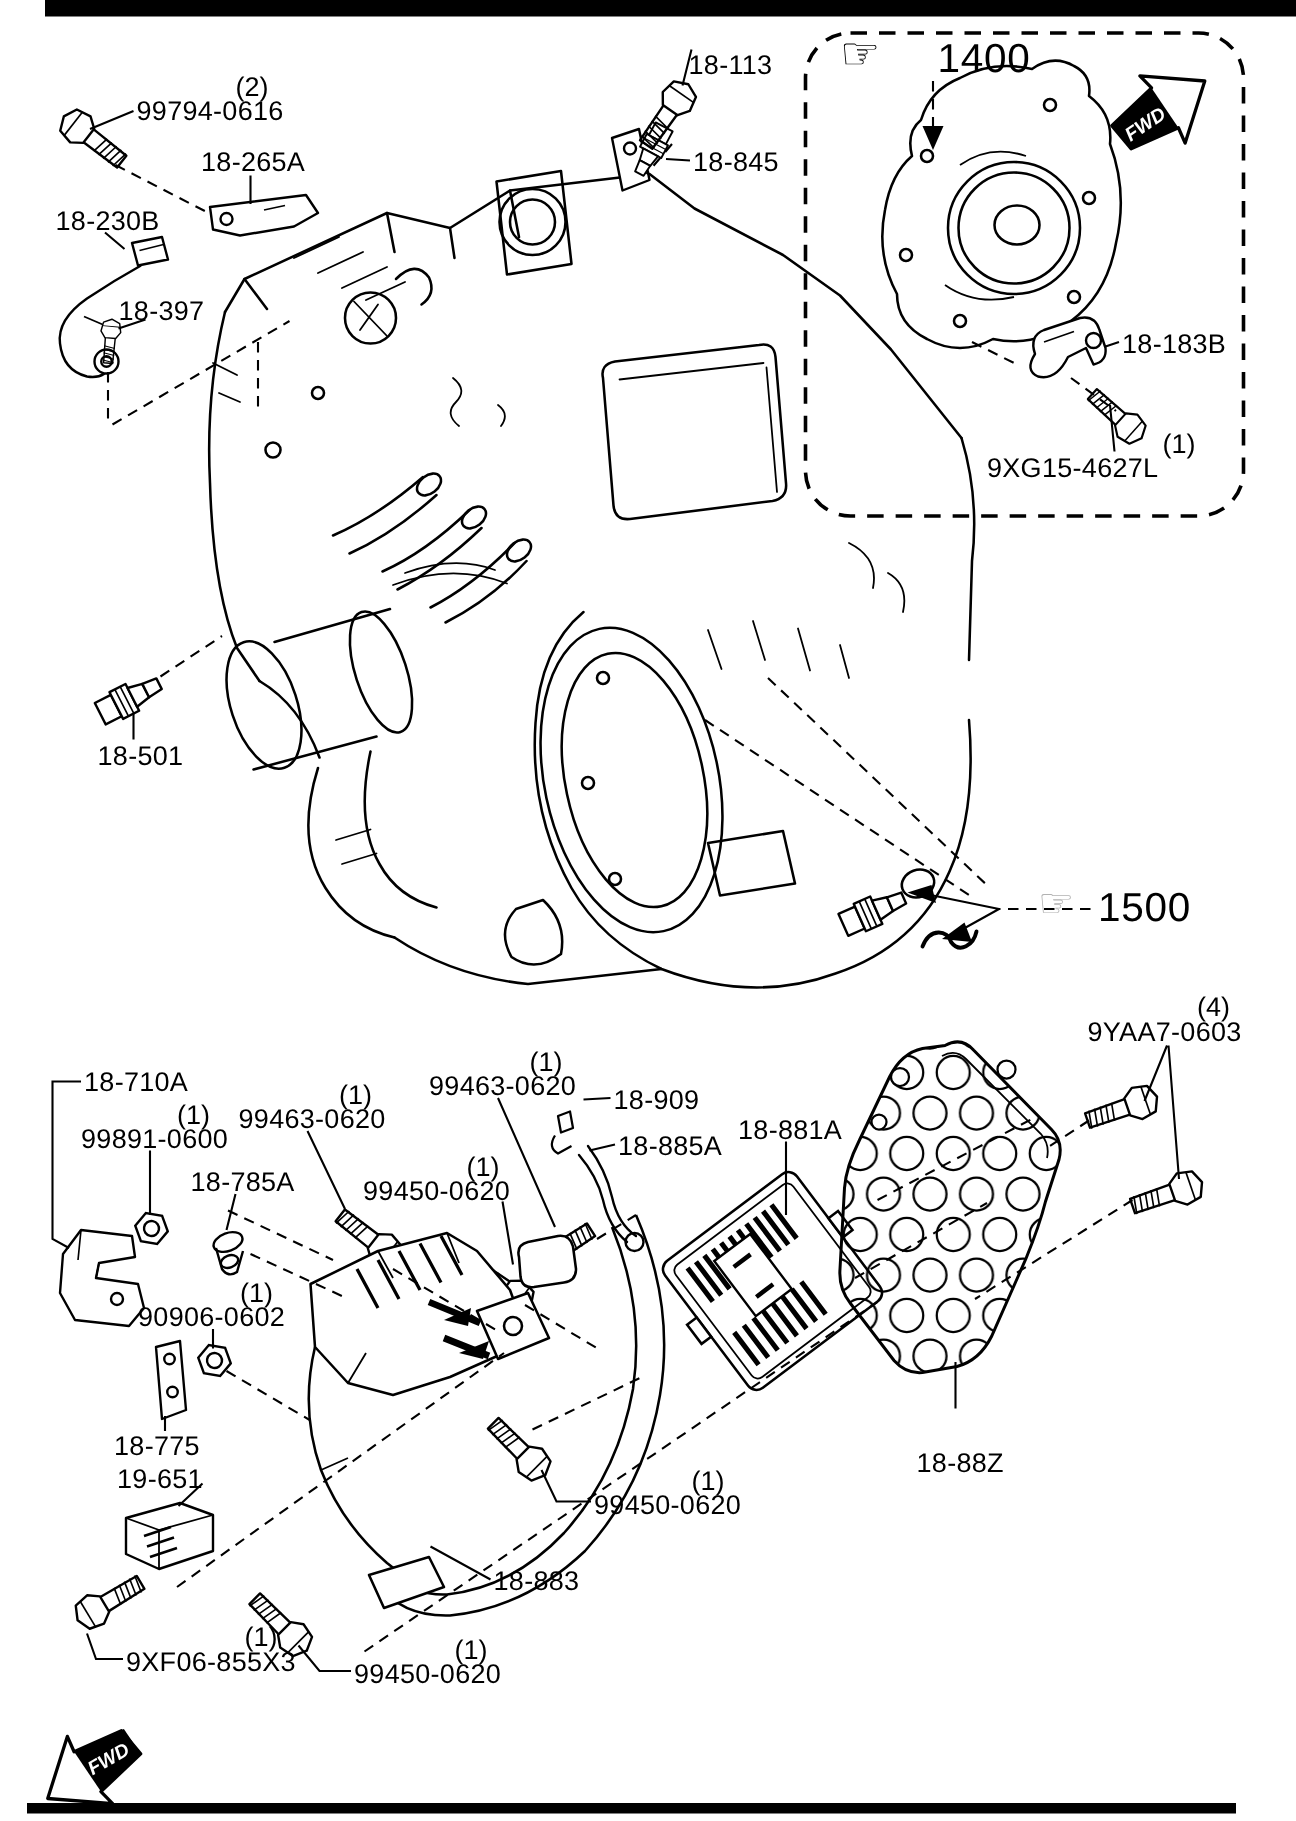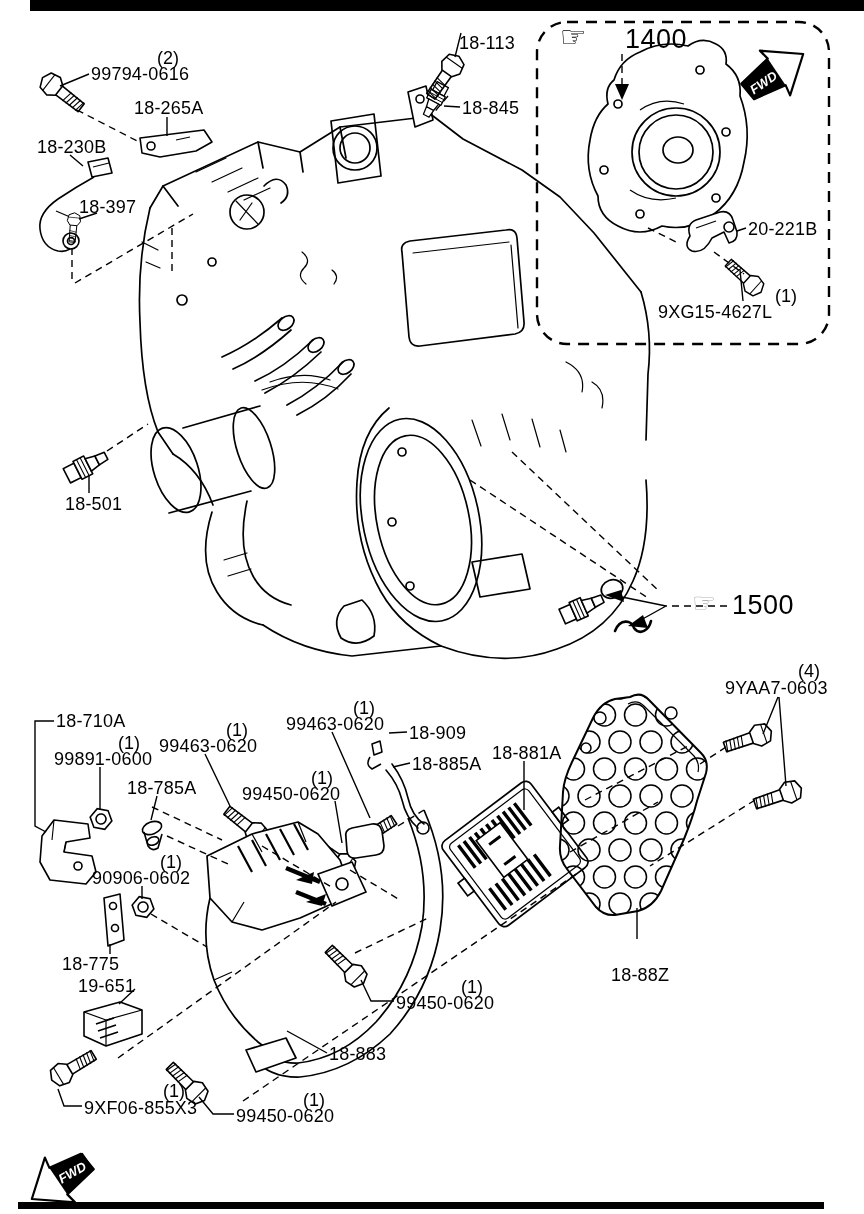--- a/index.html
+++ b/index.html
@@ -251,42 +251,42 @@
   <span class="hand-icon hand-faint" style="left:692px;top:589px;">☞</span>
 
   <div id="labels-layer">
       <div class="plabel" style="left: 459px; top: 14px; margin-top: 20px;">18-113</div>
       <div class="plabel" style="left: 91px; top: 65px;">99794-0616</div>
       <div class="qlabel" style="left: 157px; top: 49px;">(2)</div>
       <div class="plabel" style="left: 134px; top: 99px;">18-265A</div>
       <div class="plabel" style="left: 37px; top: 138px;">18-230B</div>
       <div class="plabel" style="left: 79px; top: 198px;">18-397</div>
       <div class="plabel" style="left: 462px; top: 99px;">18-845</div>
-      <div class="plabel" style="left: 748px; top: 220px;">20-221B</div>
+      <div class="plabel" style="left: 748px; top: 220px;">18-183B</div>
       <div class="plabel" style="left: 658px; top: 303px;">9XG15-4627L</div>
       <div class="qlabel" style="left: 775px; top: 287px;">(1)</div>
       <div class="plabel" style="left: 65px; top: 495px;">18-501</div>
       <div class="plabel" style="left: 725px; top: 679px;">9YAA7-0603</div>
       <div class="qlabel" style="left: 798px; top: 662px;">(4)</div>
       <div class="plabel" style="left: 56px; top: 712px;">18-710A</div>
       <div class="plabel" style="left: 54px; top: 750px;">99891-0600</div>
       <div class="qlabel" style="left: 118px; top: 734px;">(1)</div>
       <div class="plabel" style="left: 159px; top: 737px;">99463-0620</div>
       <div class="qlabel" style="left: 226px; top: 721px;">(1)</div>
       <div class="plabel" style="left: 286px; top: 715px;">99463-0620</div>
       <div class="qlabel" style="left: 353px; top: 699px;">(1)</div>
       <div class="plabel" style="left: 127px; top: 779px;">18-785A</div>
       <div class="plabel" style="left: 242px; top: 785px;">99450-0620</div>
       <div class="qlabel" style="left: 311px; top: 769px;">(1)</div>
       <div class="plabel" style="left: 409px; top: 724px;">18-909</div>
       <div class="plabel" style="left: 412px; top: 755px;">18-885A</div>
       <div class="plabel" style="left: 492px; top: 744px;">18-881A</div>
       <div class="plabel" style="left: 92px; top: 869px;">90906-0602</div>
       <div class="qlabel" style="left: 160px; top: 853px;">(1)</div>
-      <div class="plabel" style="left: 62px; top: 955px; text-align: right;">18-775</div>
+      <div class="plabel" style="left: 76px; top: 955px; text-align: right;">18-775</div>
       <div class="plabel" style="left: 78px; top: 977px;">19-651</div>
       <div class="plabel" style="left: 611px; top: 940px; margin-top: 26px;">18-88Z</div>
       <div class="plabel" style="left: 396px; top: 994px;">99450-0620</div>
       <div class="qlabel" style="left: 461px; top: 978px;">(1)</div>
       <div class="plabel" style="left: 329px; top: 1045px;">18-883</div>
       <div class="plabel" style="left: 84px; top: 1099px;">9XF06-855X3</div>
       <div class="qlabel" style="left: 163px; top: 1082px;">(1)</div>
       <div class="plabel" style="left: 236px; top: 1107px;">99450-0620</div>
       <div class="qlabel" style="left: 303px; top: 1091px;">(1)</div>
       <div class="reflabel" style="left: 603px; top: 26px; margin-left: 22px;">1400</div>

